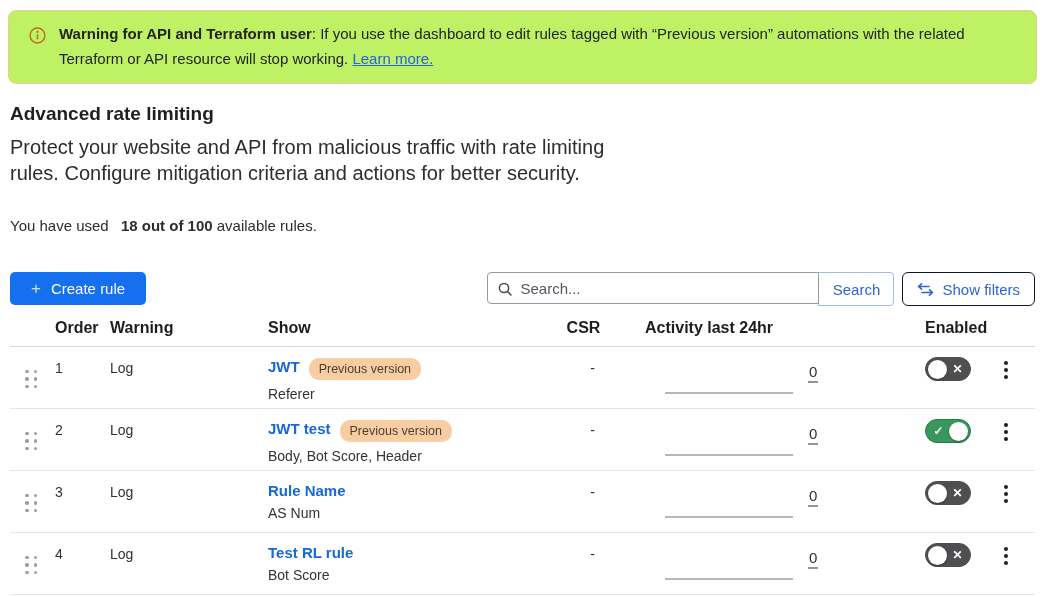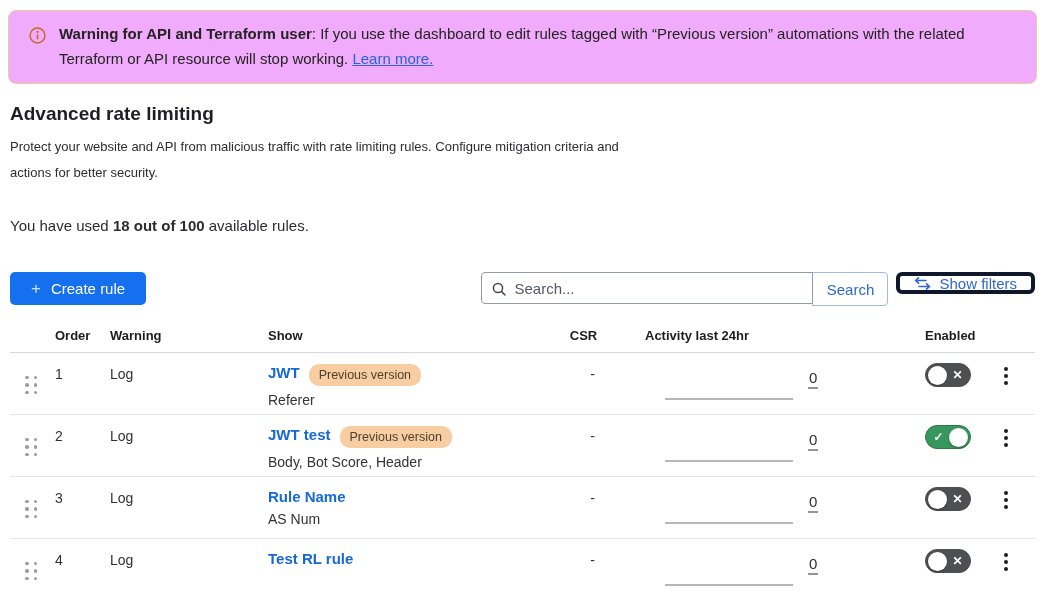--- a/index.html
+++ b/index.html
@@ -1,55 +1,55 @@
 <!DOCTYPE html>
 <html><head>
 <meta charset="utf-8">
 <style>
   * { margin:0; padding:0; box-sizing:border-box; }
   html,body { width:1045px; height:597px; background:#fff; overflow:hidden;
     font-family:"Liberation Sans", sans-serif; color:#2b2c2f; }
 
   
-  .banner { margin:10px 8px 0; background:#f0abfc; border:1px solid #E9CB9C;
+  .banner { margin:10px 8px 0; background:#bef264; border:1px solid #E9CB9C;
     border-radius:8px; padding:10px 20px 12px 20px; display:flex; gap:13px;
     font-size:15px; line-height:25px; color:#24231f; }
   .banner .b-icon { flex:0 0 auto; margin-top:5px; }
   .banner a { color:#2664D9; text-decoration:underline; cursor:pointer; }
   .banner strong { font-weight:bold; }
 
   
   .content { padding:0 10px; }
   h1 { font-size:19px; font-weight:bold; color:#1e1f22; margin-top:19px; }
-  .desc { margin-top:9px; font-size:13px; line-height:26px; max-width:632px; color:#2c2d30; }
+  .desc { margin-top:9px; font-size:20px; line-height:26px; max-width:632px; color:#2c2d30; }
   .usage { margin-top:31px; font-size:15px; color:#2c2d30; }
-  .usage b { font-weight:bold; }
+  .usage b { font-weight:bold;margin-left:8px; }
 
   
   .toolbar { margin-top:38px; display:flex; justify-content:space-between; align-items:flex-start; }
   .btn-primary { height:33px; padding:0 21px; background:#1570EF; color:#fff;
     font-size:15px; border:none; border-radius:5px; display:flex; align-items:center;
     gap:10px; cursor:pointer; font-family:inherit; }
   .btn-primary .plus { font-size:17px; color:rgba(255,255,255,.78); line-height:1; }
   .search-area { display:flex; align-items:stretch; }
   .search-wrap { position:relative; }
   .search-wrap svg { position:absolute; left:10px; top:9px; }
   .search-input { width:332px; height:32px; border:1px solid #939CA6; border-radius:4px 0 0 4px;
     padding:0 10px 0 32px; font-size:15px; font-family:inherit; color:#2b2c2f; outline:none; }
   .search-input::placeholder { color:#565860; }
   .btn-search { width:76px; height:34px; margin-left:-1px; background:#fff; color:#2E66D2;
     border:1px solid #A3B9E6; border-radius:0 4px 4px 0; font-size:15px; cursor:pointer; font-family:inherit; }
-  .btn-filters { height:22px; margin-left:8px; padding:0 14px; background:#fff; color:#2E66D2;
-    border:4px solid #0f172a; border-radius:6px; font-size:15px; cursor:pointer; font-family:inherit;
+  .btn-filters { height:34px; margin-left:8px; padding:0 14px; background:#fff; color:#2E66D2;
+    border:1px solid #0f172a; border-radius:6px; font-size:15px; cursor:pointer; font-family:inherit;
     display:flex; align-items:center; gap:8px; }
 
   
   .grid { display:grid; grid-template-columns:45px 55px 158px 1fr 90px 265px 115px 45px; }
-  .thead { margin-top:22px; padding-bottom:9px; border-bottom:1px solid #D6D8DB;
-    font-size:13px; font-weight:bold; color:#1c1d1f; }
+  .thead { margin-top:13px; padding-bottom:9px; border-bottom:1px solid #D6D8DB;
+    font-size:16px; font-weight:bold; color:#1c1d1f; }
   .thead .hc-csr { text-align:center; padding-left:55px; display:flex; justify-content:center; gap:18px; align-items:center; }
   .thead .hc-activity { padding-left:35px; }
   .thead .hc-enabled { padding-left:50px; }
 
   .trow { min-height:62px; border-bottom:1px solid #E4E5E7; font-size:14px; color:#303134; }
   .cell { padding-top:13px; }
   .c-handle { padding-left:15px; }
   .drag { display:inline-grid; grid-template-columns:3.5px 3.5px; gap:4px 5px; cursor:grab; margin-top:2px; }
   .drag i { width:3.5px; height:3.5px; border-radius:50%; background:#9B9DA2; }
   .c-name { padding-top:11px; }
@@ -254,20 +254,21 @@
             <i></i>
             <i></i>
             <i></i>
           </span></div>
         <div class="cell c-order">4</div>
         <div class="cell c-action">Log</div>
         <div class="cell c-name">
           <div class="name-line">
             <a class="rule-link">Test RL rule</a>
           </div>
+          <div class="criteria">Bot Score</div>
         </div>
         <div class="cell c-csr">-</div>
         <div class="cell c-activity">
           <span class="spark"></span>
           <a class="count">0</a>
         </div>
         <div class="cell c-enabled">
           <button class="toggle off" role="switch" aria-checked="false">
             <span class="knob"></span>
             <span class="mark">✕</span>

